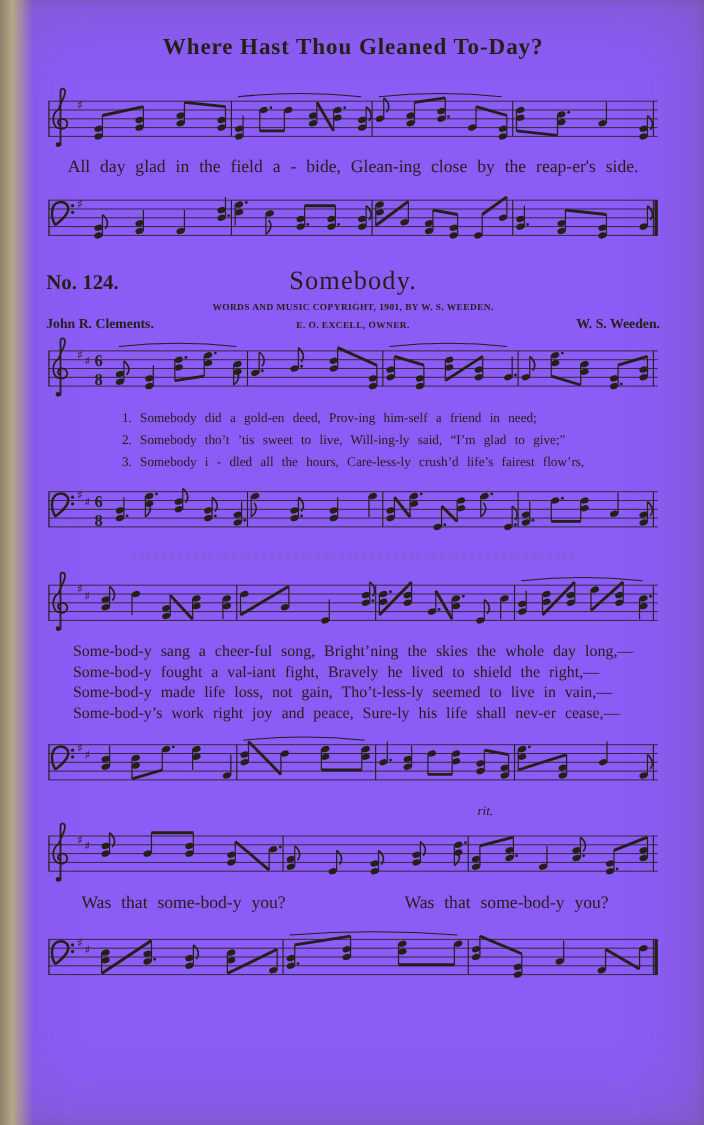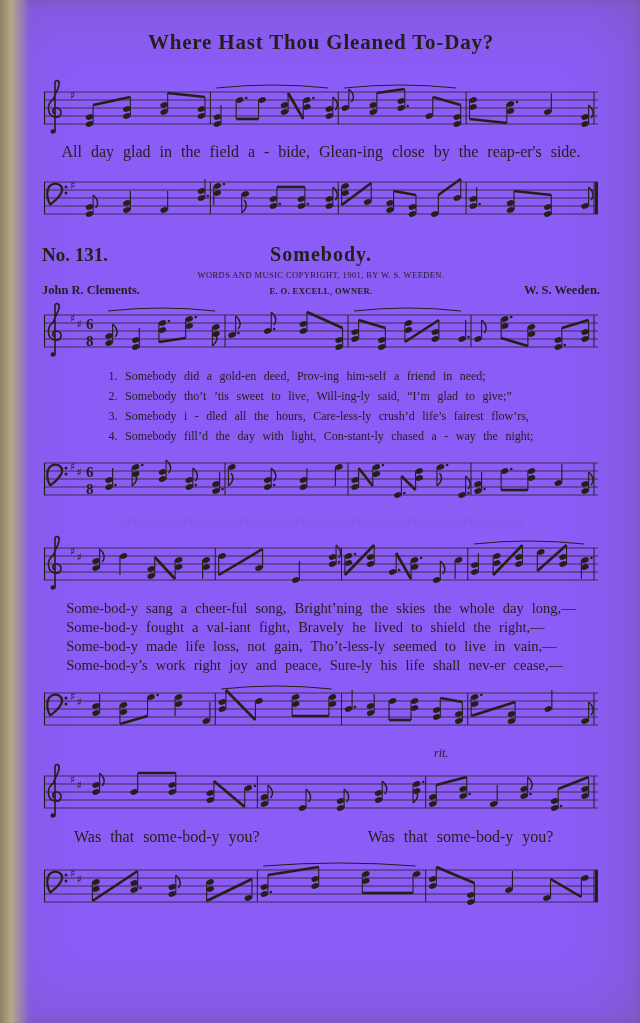--- a/index.html
+++ b/index.html
@@ -11,22 +11,22 @@
   .binding{position:absolute;left:0;top:0;bottom:0;width:30px;
         background:linear-gradient(90deg,#8d8165 0,#b3a888 38%,rgba(236,228,203,0) 100%)}
   .content{position:absolute;left:42px;top:0;width:558px}
   .prev-title{margin:30px 0 0;text-align:center;font-size:21px;font-weight:bold;letter-spacing:.8px}
   .staff{height:62px;position:relative}
   #staff1{margin-top:22px}
   .lyric-top{margin:4px 0 0;text-align:center;font-size:16px;word-spacing:5px}
   #staff2{margin-top:6px}
   .song-head{margin-top:14px;display:grid;grid-template-columns:1fr auto 1fr;align-items:baseline}
   .song-number{font-size:19px;font-weight:bold;justify-self:start}
-  .song-title{margin:0;font-size:20px;font-weight:bold;letter-spacing:1px;text-align:right}
-  .copyright{margin:4px 0 0;text-align:center;font-size:8.5px;letter-spacing:.4px;font-weight:normal}
+  .song-title{margin:0;font-size:24px;font-weight:normal;letter-spacing:1px;text-align:right}
+  .copyright{margin:4px 0 0;text-align:center;font-size:8.5px;letter-spacing:.4px;font-weight:bold}
   .authors{display:grid;grid-template-columns:1fr auto 1fr;align-items:baseline;margin-top:3px}
   .author-left{font-size:12.5px;font-weight:bold;justify-self:start}
   .owner-center{font-size:8.5px;font-weight:bold;letter-spacing:.4px}
   .author-right{font-size:12.5px;font-weight:bold;justify-self:end}
   #staff3{margin-top:2px}
   .verses{margin:4px auto 0;width:fit-content;text-align:left;font-size:12px;line-height:20px;word-spacing:4.5px}
   #staff4{margin-top:2px}
   .smudge{height:7px;margin:8px auto 0;width:72%;opacity:.14;filter:blur(1px);
         background:repeating-linear-gradient(90deg,#6b604a 0 3px,transparent 3px 7px)}
   #staff5{margin-top:8px}
@@ -223,21 +223,21 @@
             <path d="M546.6 20 C 551.6 24 552.6 29 549.1 33" stroke="#241f17" fill="none" stroke-width="1.4"></path>
           </g>
           <line x1="168.375" y1="15" x2="168.375" y2="47" stroke="#241f17" stroke-width="1"></line>
           <line x1="296.25" y1="15" x2="296.25" y2="47" stroke="#241f17" stroke-width="1"></line>
           <line x1="424.125" y1="15" x2="424.125" y2="47" stroke="#241f17" stroke-width="1"></line>
           <line x1="552" y1="15" x2="552" y2="47" stroke="#241f17" stroke-width="1"></line>
           <rect x="553" y="15" width="3" height="32" fill="#241f17"></rect>
         </svg></div>
 
     <div class="song-head">
-      <span class="song-number">No. 131.</span>
+      <span class="song-number">No. 124.</span>
       <h2 class="song-title">Somebody.</h2>
       <span></span>
     </div>
 
     <p class="copyright">WORDS AND MUSIC COPYRIGHT, 1901, BY W. S. WEEDEN.</p>
 
     <div class="authors">
       <span class="author-left">John R. Clements.</span>
       <span class="owner-center">E. O. EXCELL, OWNER.</span>
       <span class="author-right">W. S. Weeden.</span>
@@ -340,21 +340,20 @@
           <line x1="183" y1="15" x2="183" y2="47" stroke="#241f17" stroke-width="1"></line>
           <line x1="306" y1="15" x2="306" y2="47" stroke="#241f17" stroke-width="1"></line>
           <line x1="429" y1="15" x2="429" y2="47" stroke="#241f17" stroke-width="1"></line>
           <line x1="552" y1="15" x2="552" y2="47" stroke="#241f17" stroke-width="1"></line>
         </svg></div>
 
     <div class="verses">
       <div>1. Somebody did a gold-en deed, Prov-ing him-self a friend in need;</div>
       <div>2. Somebody tho’t ’tis sweet to live, Will-ing-ly said, “I’m glad to give;”</div>
       <div>3. Somebody i - dled all the hours, Care-less-ly crush’d life’s fairest flow’rs,</div>
-      <div>4. Somebody fill’d the day with light, Con-stant-ly chased a - way the night;</div>
     </div>
 
     <div class="staff" id="staff4"><svg width="558" height="62">
           <line x1="2" y1="15" x2="556" y2="15" stroke="#241f17" stroke-width="0.9" opacity="0.85"></line>
           <line x1="2" y1="23" x2="556" y2="23" stroke="#241f17" stroke-width="0.9" opacity="0.85"></line>
           <line x1="2" y1="31" x2="556" y2="31" stroke="#241f17" stroke-width="0.9" opacity="0.85"></line>
           <line x1="2" y1="39" x2="556" y2="39" stroke="#241f17" stroke-width="0.9" opacity="0.85"></line>
           <line x1="2" y1="47" x2="556" y2="47" stroke="#241f17" stroke-width="0.9" opacity="0.85"></line>
           <line x1="2.5" y1="15" x2="2.5" y2="47" stroke="#241f17" stroke-width="1.1"></line>
           <g stroke="#241f17" fill="none" stroke-width="1.6" stroke-linecap="round">

